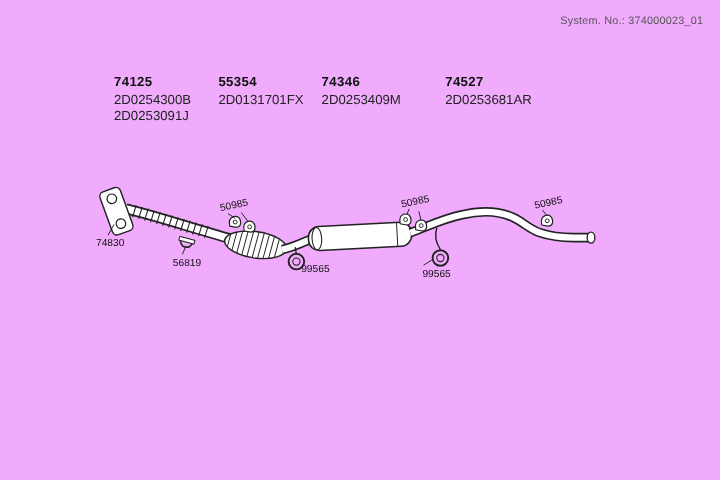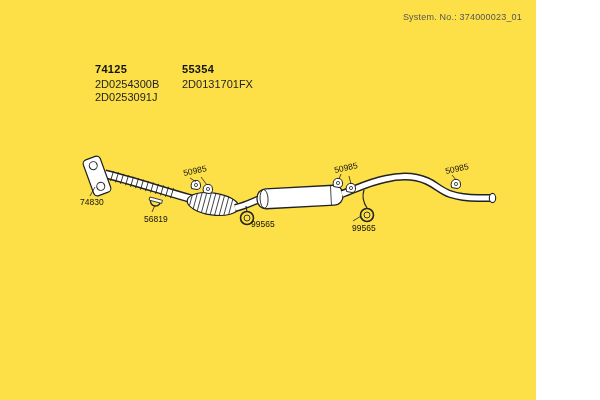--- a/index.html
+++ b/index.html
@@ -1,17 +1,17 @@
 <!DOCTYPE html>
 <html><head>
 <meta charset="utf-8">
 <style>
   html,body{margin:0;padding:0;background:#fff;}
   .page{
-    position:relative;width:536px;height:400px;background:#fde047;
+    position:relative;width:600px;height:400px;background:#f0abfc;
     font-family:"Liberation Sans",sans-serif;color:#111;overflow:hidden;
   }
   .system-no{
     position:absolute;top:12px;right:14px;font-size:9px;color:#555;
     letter-spacing:0.2px;
   }
   .part-group{position:absolute;}
   .pn{font-weight:bold;font-size:11px;color:#111;margin-bottom:3px;letter-spacing:0.3px;}
   .code{font-size:11px;color:#222;line-height:13px;}
   svg{position:absolute;left:0;top:0;}
@@ -28,21 +28,29 @@
     <div class="pn">74125</div>
     <div class="code">2D0254300B</div>
     <div class="code">2D0253091J</div>
   </div>
 
   <div class="part-group" style="left:182px;top:63px">
     <div class="pn">55354</div>
     <div class="code">2D0131701FX</div>
   </div>
 
+  <div class="part-group" style="left:268px;top:63px">
+    <div class="pn">74346</div>
+    <div class="code">2D0253409M</div>
+  </div>
 
+  <div class="part-group" style="left:371px;top:63px">
+    <div class="pn">74527</div>
+    <div class="code">2D0253681AR</div>
+  </div>
 
   <svg width="600" height="400" viewBox="0 0 600 400">
     <defs>
       <clipPath id="catclip">
           <ellipse cx="0" cy="0" rx="26" ry="11"></ellipse>
         </clipPath>
     </defs>
 
     <g>
       <path d="M105,174 C130,180 160,190 192,199" fill="none" stroke="#222" stroke-width="9"></path>

